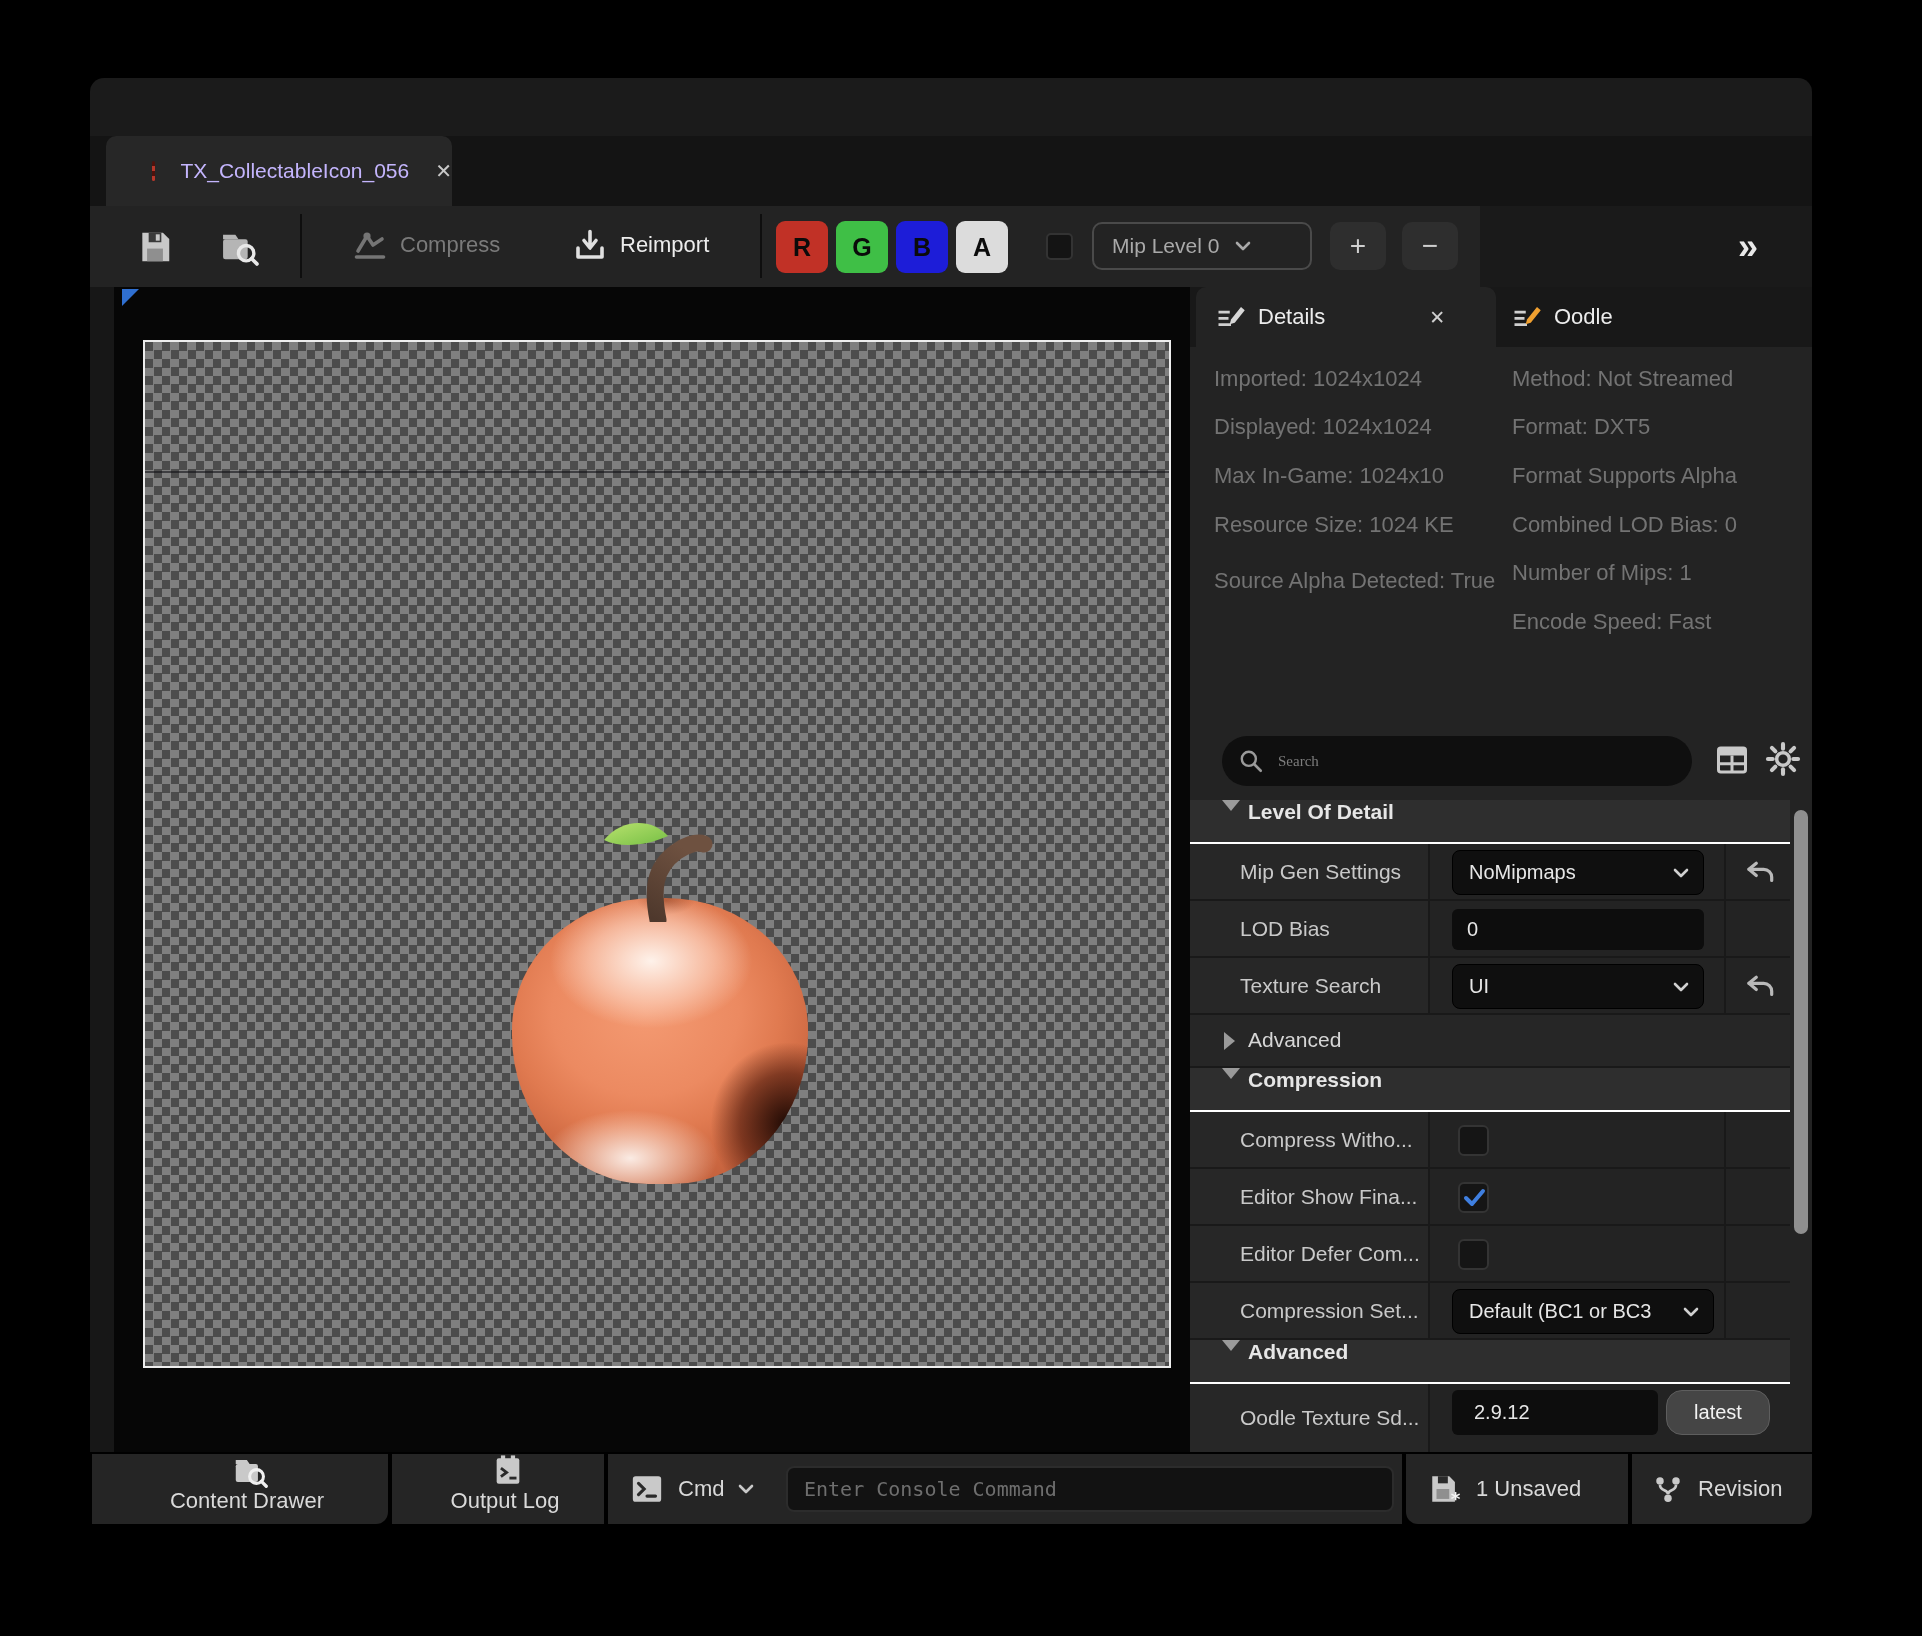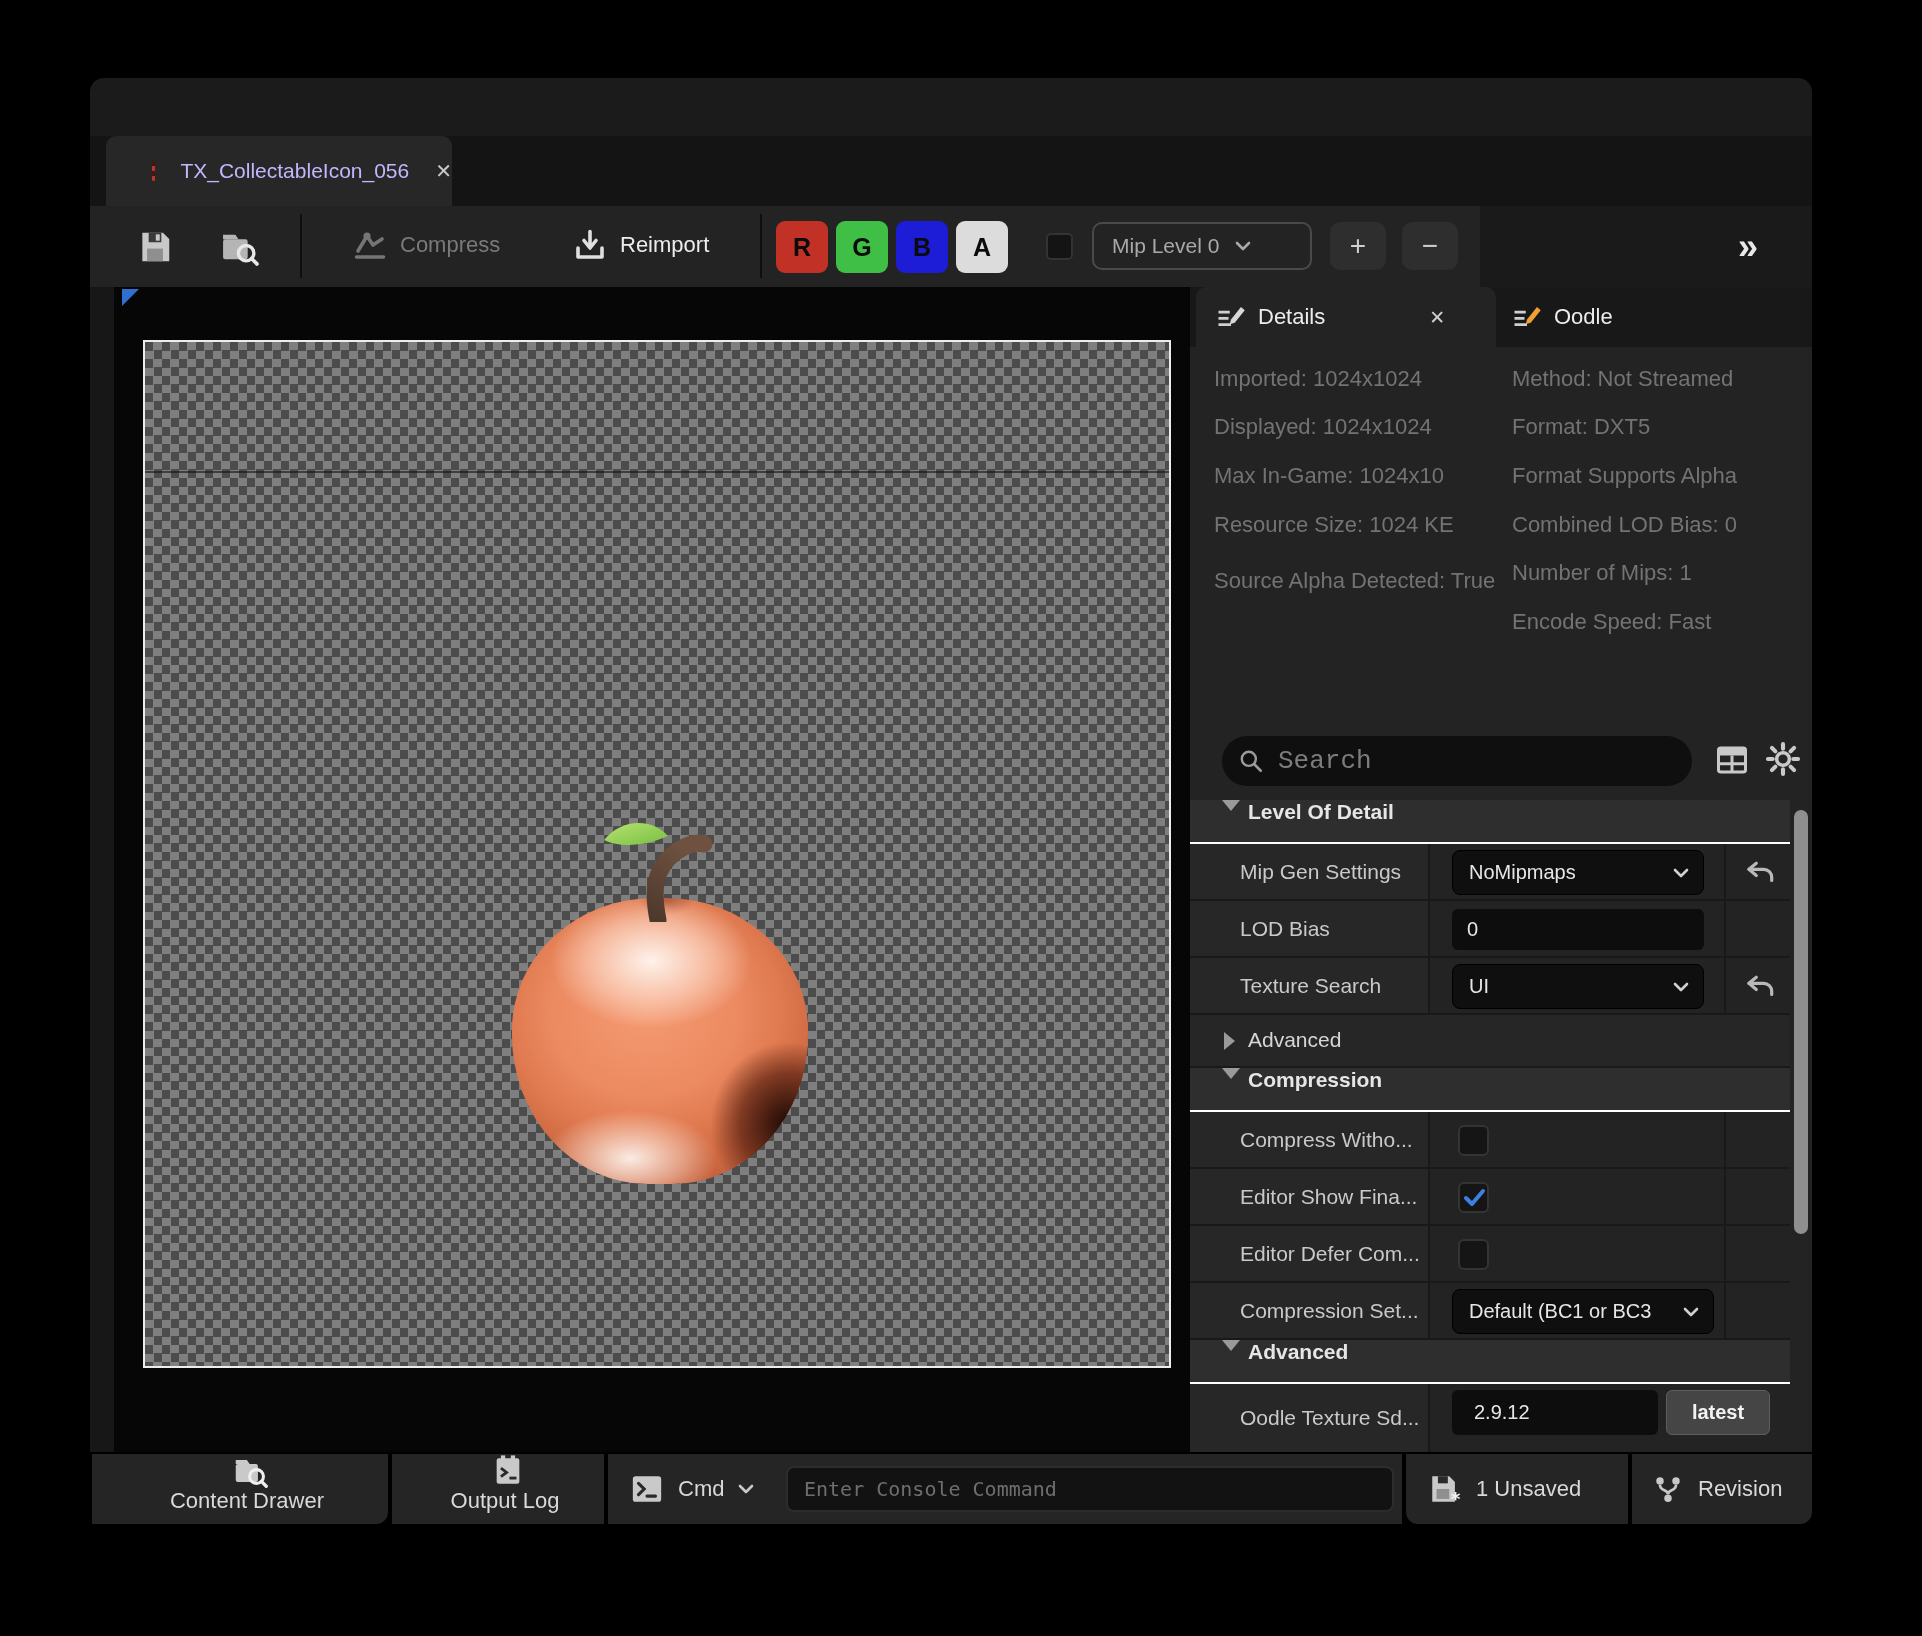--- a/index.html
+++ b/index.html
@@ -49,22 +49,22 @@
   
   .dpanel{left:1190px;top:287px;width:622px;height:1165px;background:#232323;}
   .dtabs-bg{left:1190px;top:287px;width:622px;height:60px;background:#181818;}
   .dtab-active{left:1196px;top:287px;width:300px;height:60px;background:#232323;border-radius:10px 10px 0 0;
                display:flex;align-items:center;}
   .dtab-oodle{left:1500px;top:287px;width:150px;height:60px;display:flex;align-items:center;}
   .dtab-label{font-size:22px;color:#ececec;margin-left:12px;}
   .info-line{font-size:22px;color:#737373;white-space:nowrap;}
   .search-pill{left:1222px;top:736px;width:470px;height:50px;border-radius:25px;background:#0f0f0f;
                display:flex;align-items:center;}
-  .search-pill input{background:transparent;border:none;outline:none;color:#8b5cf6;font-size:26px;
-               font-family:Liberation Mono, monospace;width:360px;margin-left:12px;}
+  .search-pill input{background:transparent;border:none;outline:none;color:#8b5cf6;font-size:15px;
+               font-family:Liberation Serif, serif;width:360px;margin-left:12px;}
   .search-pill input::placeholder{color:#7d7d7d;}
   
   .sec{left:1190px;width:600px;height:44px;background:#2e2e2e;display:flex;align-items:flex-start;
        border-bottom:2px solid #ffffff;box-sizing:border-box;}
   .sec .sec-label{font-size:21px;font-weight:bold;color:#e6e6e6;margin-left:58px;}
   .tri-down{width:0;height:0;border-left:9px solid transparent;border-right:9px solid transparent;
             border-top:11px solid #9a9a9a;position:absolute;left:32px;}
   .tri-right{width:0;height:0;border-top:9px solid transparent;border-bottom:9px solid transparent;
             border-left:11px solid #9a9a9a;position:absolute;left:34px;}
   .prow{left:1190px;width:600px;background:#232323;border-bottom:2px solid #191919;box-sizing:border-box;}
@@ -76,21 +76,21 @@
       border-radius:8px;display:flex;align-items:center;box-sizing:border-box;overflow:hidden;}
   .dd span{margin-left:16px;font-size:20px;color:#e6e6e6;white-space:nowrap;}
   .dd svg{position:absolute;right:12px;}
   .tinput{position:absolute;left:262px;top:8px;width:252px;height:41px;background:#0d0d0d;border-radius:6px;
       display:flex;align-items:center;box-sizing:border-box;}
   .tinput span{margin-left:15px;font-size:20px;color:#e6e6e6;}
   .cbox{position:absolute;left:268px;top:13px;width:31px;height:31px;background:#151515;border:2px solid #343434;
         border-radius:6px;box-sizing:border-box;display:flex;align-items:center;justify-content:center;}
   .undo-btn{position:absolute;right:14px;top:14px;width:32px;height:30px;}
   .latest-btn{position:absolute;left:476px;top:6px;width:104px;height:45px;background:#454545;border:1px solid #5e5e5e;
-      border-radius:6px;display:flex;align-items:center;justify-content:center;font-size:20px;color:#f2f2f2;box-sizing:border-box;font-weight:bold;}
+      border-radius:16px;display:flex;align-items:center;justify-content:center;font-size:20px;color:#f2f2f2;box-sizing:border-box;}
   .scroll-thumb{left:1794px;top:810px;width:14px;height:424px;background:#8f8f8f;border-radius:7px;}
   
   .seg{top:1454px;height:70px;background:#252525;display:flex;align-items:center;font-size:22px;color:#d9d9d9;}
   .seg .lbl{margin-left:14px;white-space:nowrap;}
   .console{left:786px;top:1466px;width:608px;height:46px;background:#121212;border:2px solid #2c2c2c;border-radius:8px;
            box-sizing:border-box;display:flex;align-items:center;}
   .console input{background:transparent;border:none;outline:none;width:560px;margin-left:14px;
            font-family:"DejaVu Sans Mono","Liberation Mono",monospace;font-size:20px;color:#cfcfcf;}
   .console input::placeholder{color:#6e6e6e;}
   .icon{flex:0 0 auto;}

